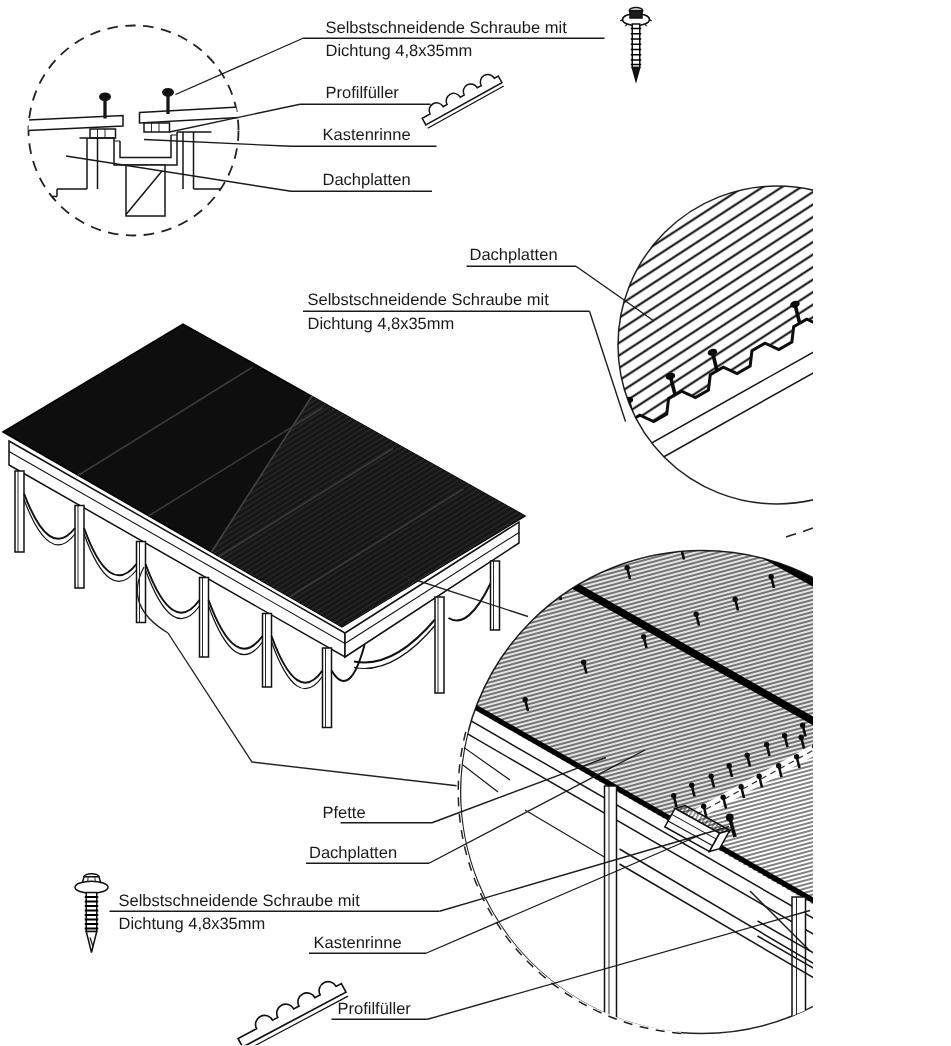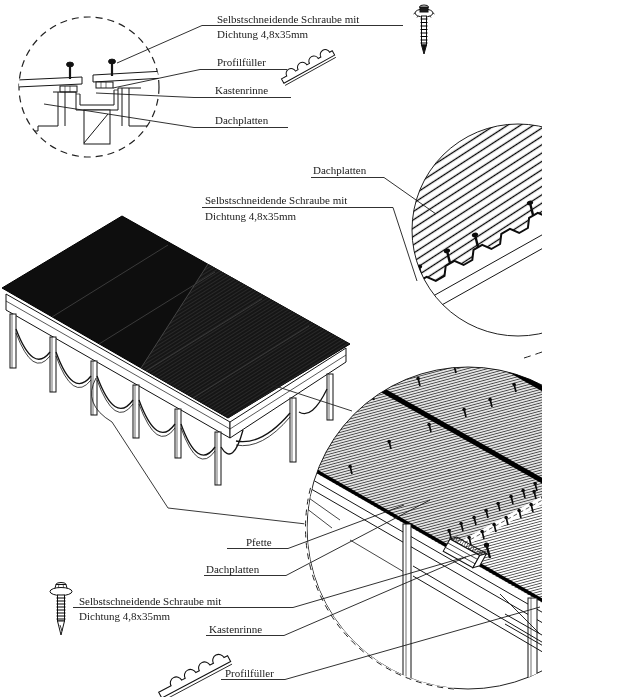--- a/index.html
+++ b/index.html
@@ -1,17 +1,17 @@
 <!DOCTYPE html>
 <html><head>
 <meta charset="utf-8">
 <style>
   html,body{margin:0;padding:0;background:#ffffff;}
   #stage{position:relative;width:542px;height:697px;background:#fff;overflow:hidden;
-         font-family:Liberation Serif, serif;color:#1a1a1a;}
+         font-family:Liberation Sans, sans-serif;color:#1a1a1a;}
   #stage svg{position:absolute;left:0;top:0;}
   .lbl{position:absolute;font-size:11px;line-height:13px;white-space:nowrap;color:#1a1a1a;}
 </style>
 </head>
 <body>
 
 <div id="stage">
 
 <svg width="634" height="697" viewBox="0 0 634 697">
   <defs>
@@ -339,20 +339,20 @@
 <div class="lbl" style="left:217px;top:13px;">Selbstschneidende Schraube mit</div>
 <div class="lbl" style="left:217px;top:28px;">Dichtung 4,8x35mm</div>
 <div class="lbl" style="left:217px;top:56px;">Profilfüller</div>
 <div class="lbl" style="left:215px;top:84px;">Kastenrinne</div>
 <div class="lbl" style="left:215px;top:114px;">Dachplatten</div>
 
 <div class="lbl" style="left:313px;top:164px;">Dachplatten</div>
 <div class="lbl" style="left:205px;top:194px;">Selbstschneidende Schraube mit</div>
 <div class="lbl" style="left:205px;top:210px;">Dichtung 4,8x35mm</div>
 
-<div class="lbl" style="left:246px;top:536px;">Pfette</div>
+<div class="lbl" style="left:215px;top:536px;">Pfette</div>
 <div class="lbl" style="left:206px;top:563px;">Dachplatten</div>
 <div class="lbl" style="left:79px;top:595px;">Selbstschneidende Schraube mit</div>
 <div class="lbl" style="left:79px;top:610px;">Dichtung 4,8x35mm</div>
 <div class="lbl" style="left:209px;top:623px;">Kastenrinne</div>
 <div class="lbl" style="left:225px;top:667px;">Profilfüller</div>
 
 </div>
 
 </body></html>

